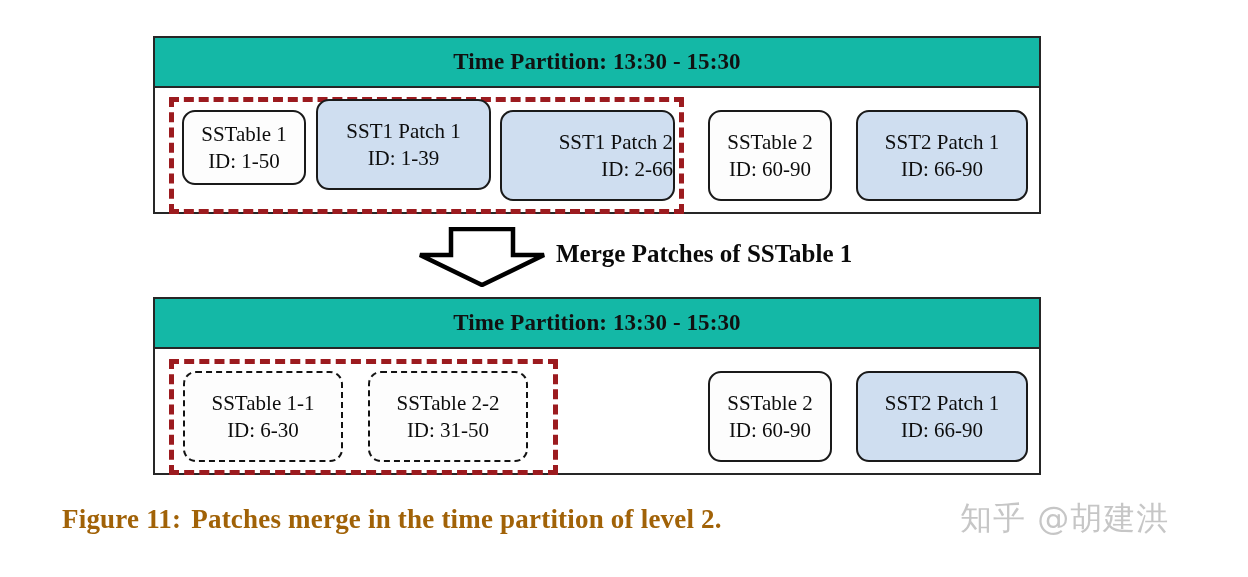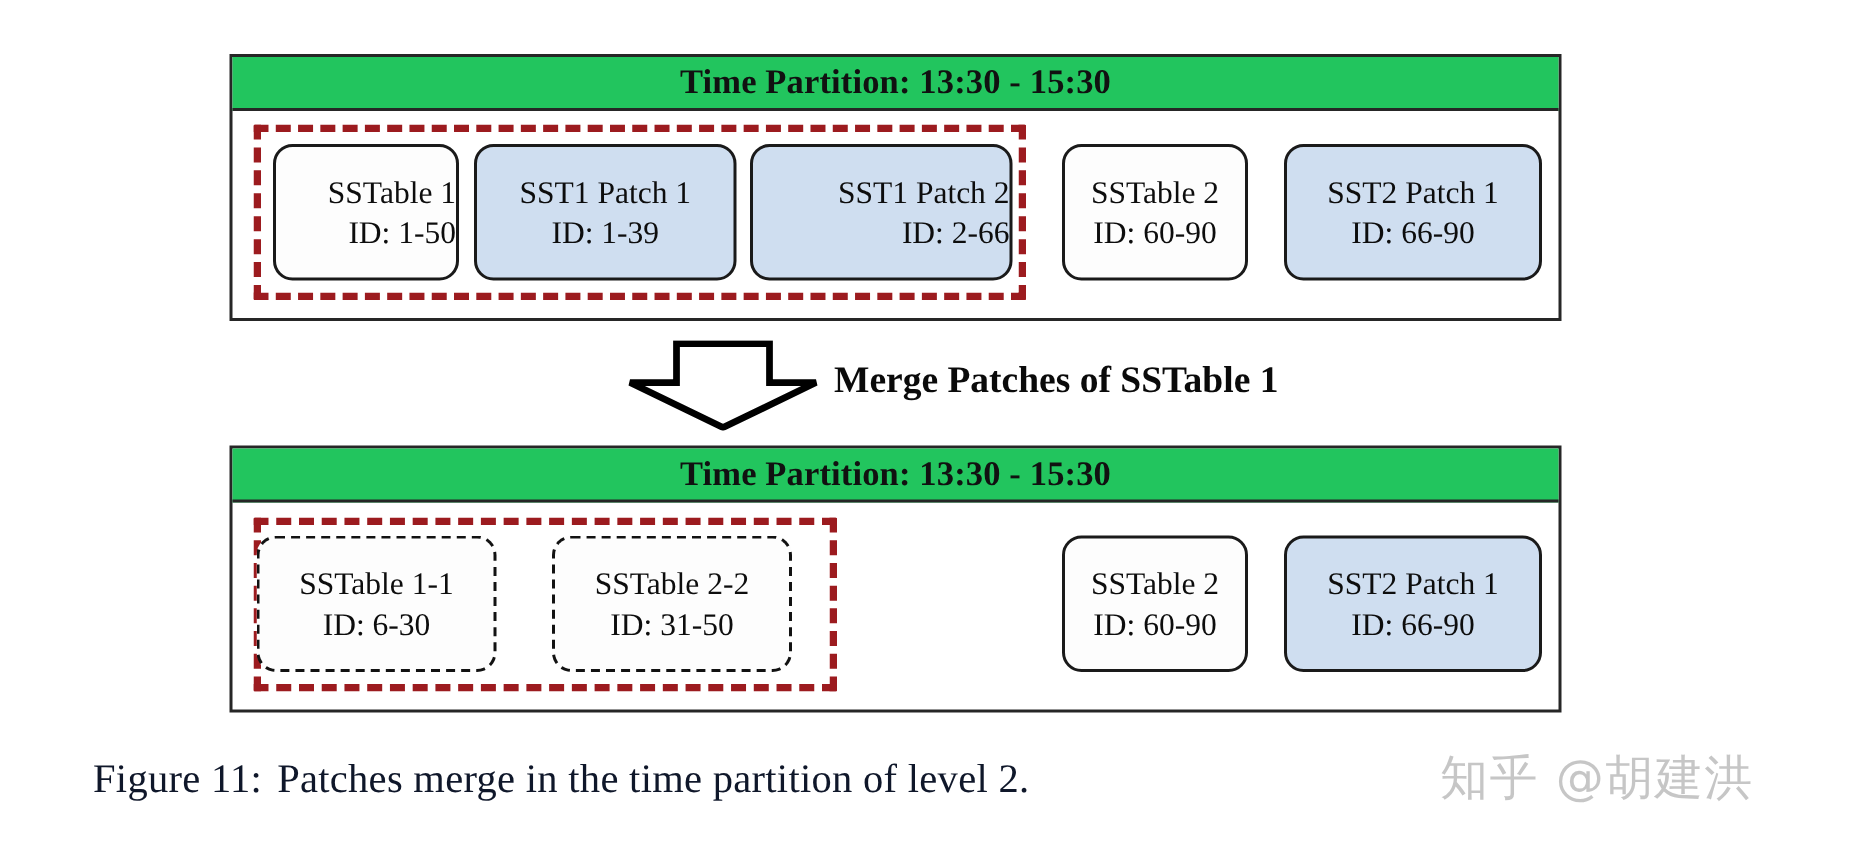--- a/index.html
+++ b/index.html
@@ -18,22 +18,22 @@
   .partition-frame {
     position: absolute;
     border: 2px solid #262626;
     background: #ffffff;
     box-sizing: border-box;
   }
   #partition-top    { left: 153px; top: 36px;  width: 888px; height: 178px; }
   #partition-bottom { left: 153px; top: 297px; width: 888px; height: 178px; }
 
   .partition-header {
-    height: 36px;
-    background: #22c55e;
+    height: 50px;
+    background: #14b8a6;
     border-bottom: 2px solid #262626;
     display: flex;
     align-items: center;
     justify-content: center;
     box-sizing: border-box;
   }
   .partition-header-text {
     font-weight: bold;
     font-size: 23px;
     letter-spacing: 0.1px;
@@ -76,28 +76,28 @@
   .box.dashed {
     border: 2.2px dashed #121212;
   }
   .box.fill-white { background: #fdfdfd; }
   .box.fill-blue  { background: #cfdef0; }
 
   .box-line { display: block; }
   .box-line.title  { margin-bottom: 2px; }
 
   
-  #box-sstable1      { left: 27px;  top: 22px; width: 124px; height: 91px; align-items: flex-end; }
-  #box-sst1-patch1   { left: 161px; top: 22px; width: 175px; height: 91px; }
+  #box-sstable1      { left: 27px;  top: 22px; width: 124px; height: 75px; }
+  #box-sst1-patch1   { left: 161px; top: 11px; width: 175px; height: 91px; }
   #box-sst1-patch2   { left: 345px; top: 22px; width: 175px; height: 91px; align-items: flex-end; }
   #box-sstable2-top  { left: 553px; top: 22px; width: 124px; height: 91px; }
   #box-sst2-patch1-top { left: 701px; top: 22px; width: 172px; height: 91px; }
 
   
-  #box-sstable1-1    { left: 16px;  top: 22px; width: 160px; height: 91px; }
+  #box-sstable1-1    { left: 28px;  top: 22px; width: 160px; height: 91px; }
   #box-sstable1-2    { left: 213px; top: 22px; width: 160px; height: 91px; }
   #box-sstable2-bot  { left: 553px; top: 22px; width: 124px; height: 91px; }
   #box-sst2-patch1-bot { left: 701px; top: 22px; width: 172px; height: 91px; }
 
   
   #merge-arrow {
     position: absolute;
     left: 418px; top: 227px;
     width: 128px; height: 60px;
   }
@@ -109,22 +109,22 @@
     color: #0a0a0a;
     white-space: nowrap;
   }
 
   
   #figure-caption {
     position: absolute;
     left: 62px; top: 504px;
     width: 1130px;
     font-size: 27px;
-    font-weight: normal;
-    color: #0f172a;
+    font-weight: bold;
+    color: #a16207;
     white-space: nowrap;
     letter-spacing: 0.2px;
   }
   #figure-caption .cap-label { margin-right: 10px; }
 
   
   #watermark {
     position: absolute;
     left: 960px; top: 497px;
     font-family: "DejaVu Sans", sans-serif;

